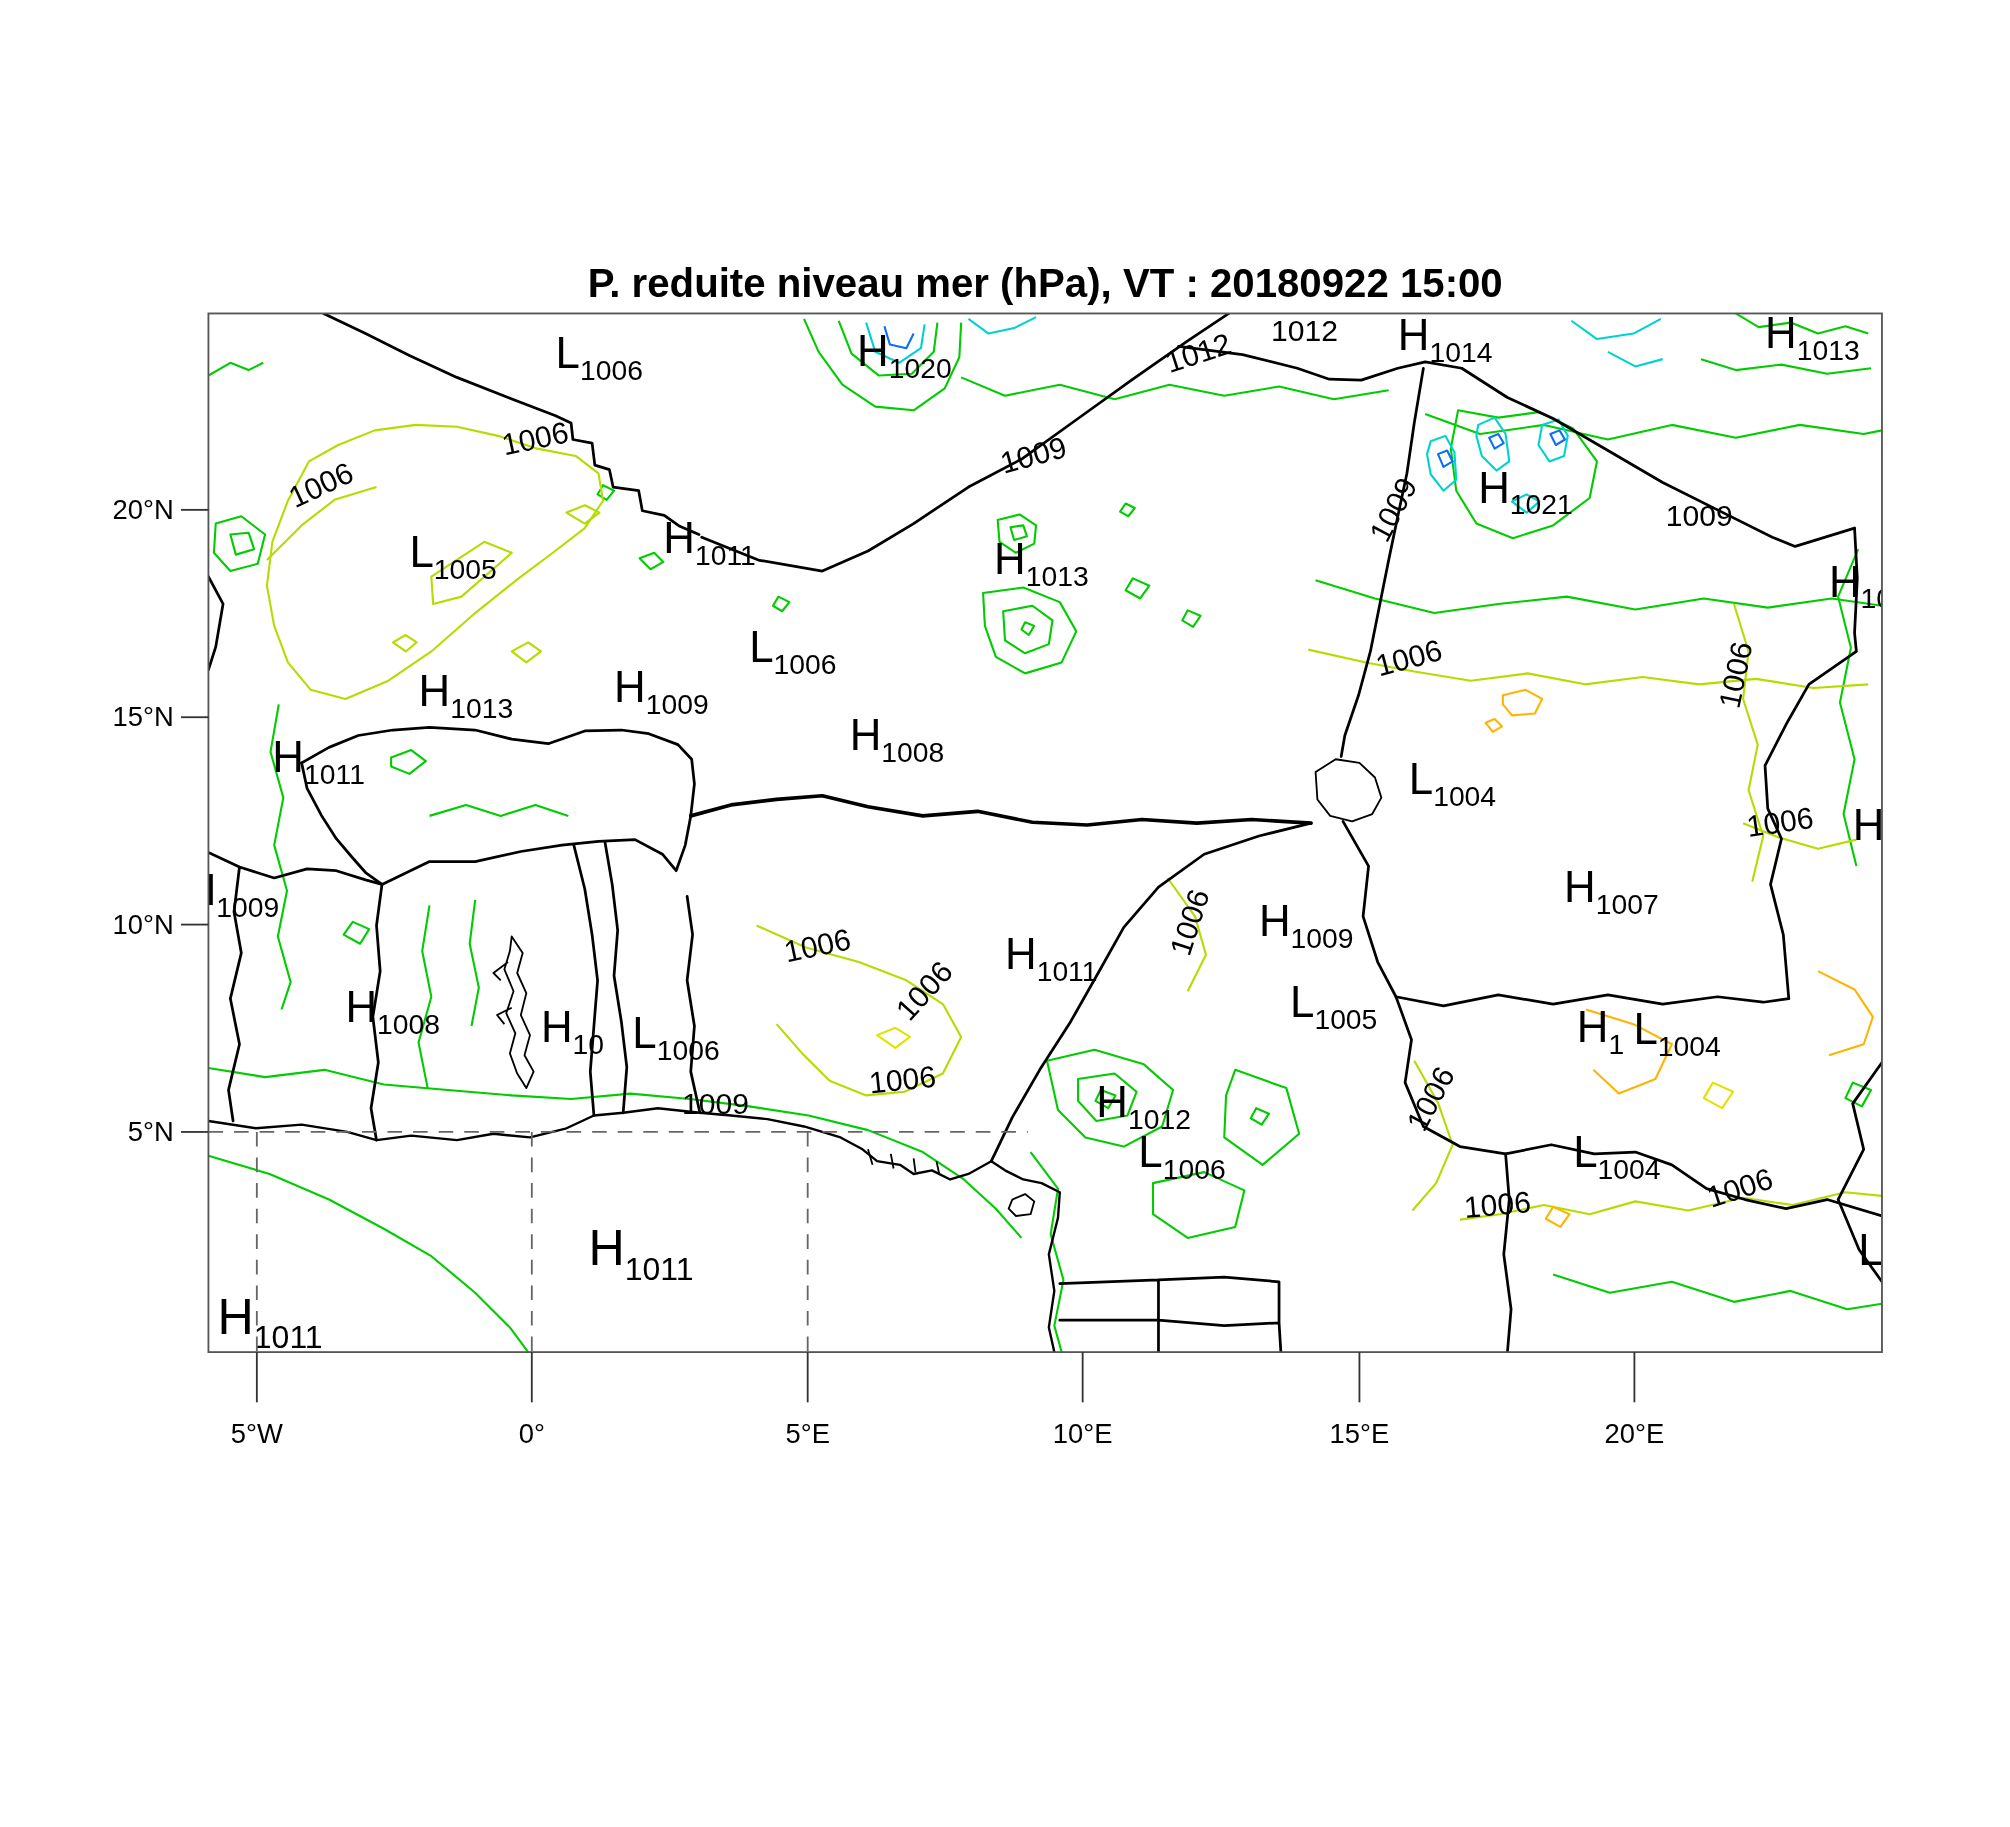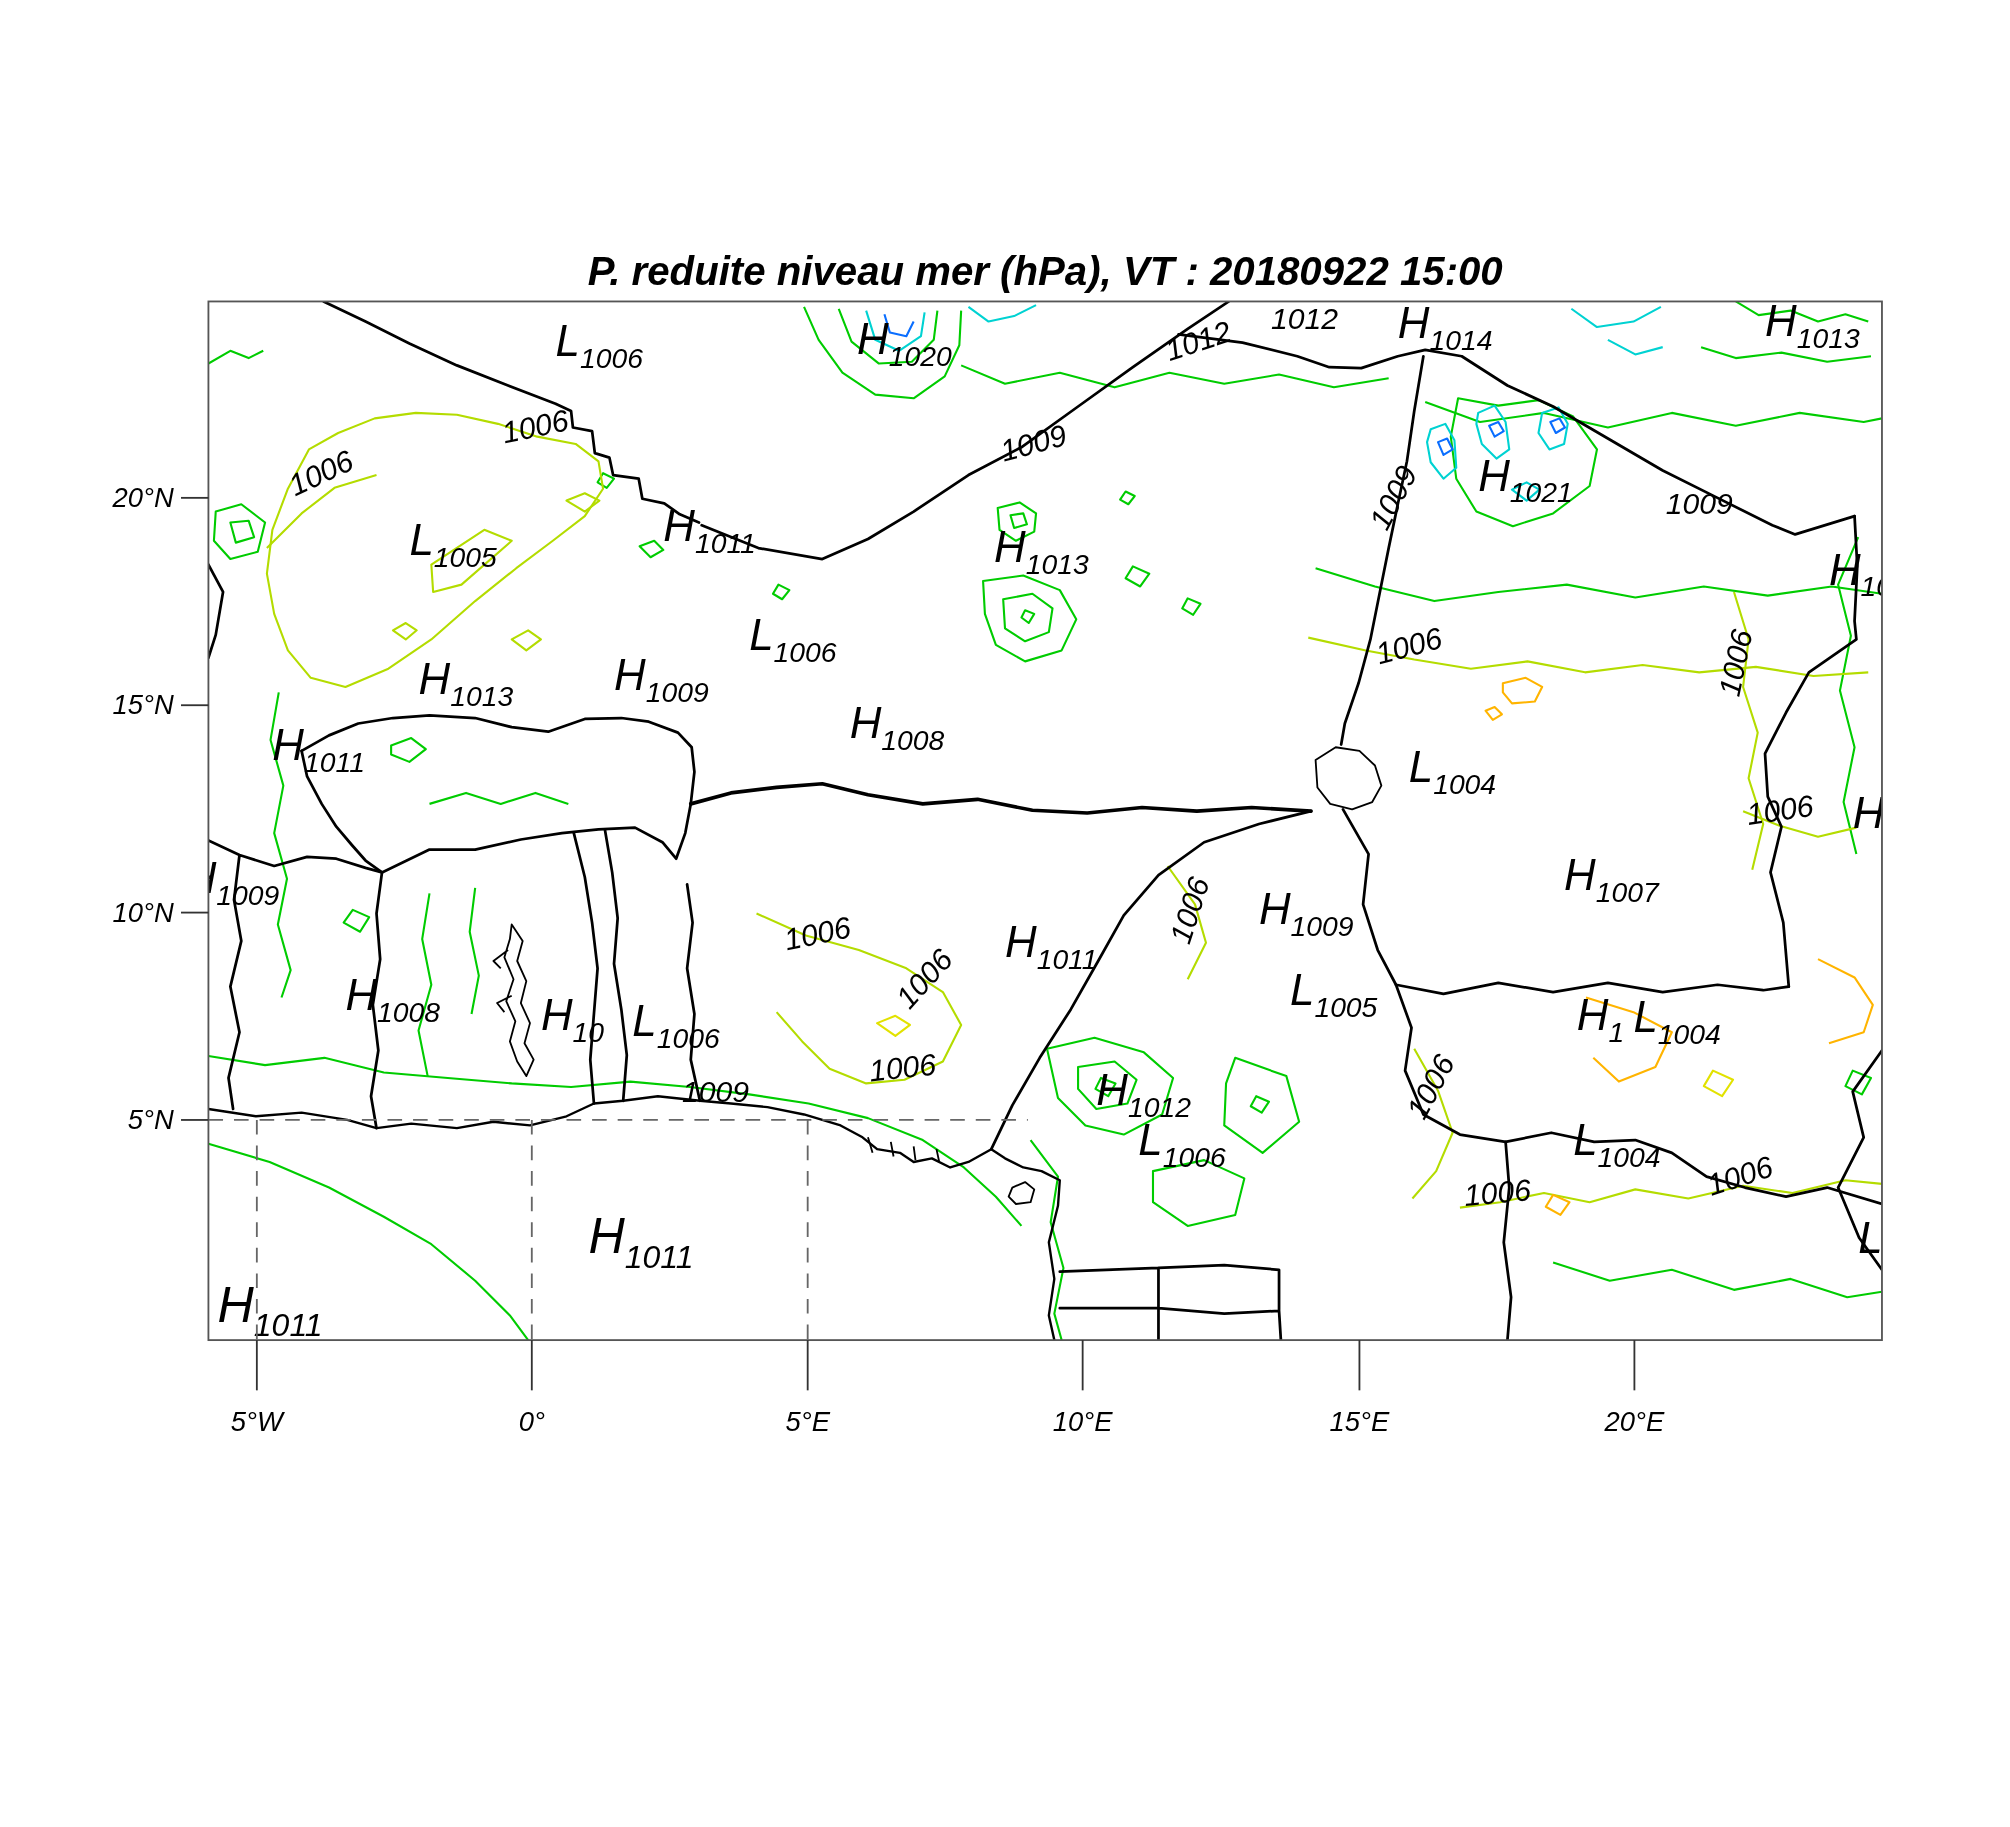--- a/index.html
+++ b/index.html
@@ -1,17 +1,17 @@
 <!DOCTYPE html>
 <html style="font-size:14.6px"><head>
 <meta charset="utf-8">
 <style>
   html,body{margin:0;padding:0;background:#fff;}
   body{width:2010px;height:1827px;font-family:"Liberation Sans",sans-serif;position:relative;}
-  #stage{position:absolute;left:0;top:0;width:2010px;height:1410px;font-style:italic;}
+  #stage{position:absolute;left:0;top:12px;width:2010px;height:1410px;}
   svg{display:block;}
   .frame{fill:none;stroke:#555;stroke-width:2;}
   .tick{stroke:#333;stroke-width:2;}
   .grid-dash{stroke:#666;stroke-width:2;stroke-dasharray:16 12;fill:none;}
   .border{fill:none;stroke:#000;stroke-width:3;stroke-linejoin:round;stroke-linecap:round;}
   .border-thick{fill:none;stroke:#000;stroke-width:4;stroke-linejoin:round;stroke-linecap:round;}
   .coast{fill:none;stroke:#000;stroke-width:2.6;stroke-linejoin:round;stroke-linecap:round;}
   .lake{fill:none;stroke:#000;stroke-width:2;stroke-linejoin:round;}
   .cg{fill:none;stroke:#00cc00;stroke-width:2.3;stroke-linejoin:round;}   
   .cyg{fill:none;stroke:#b4dc00;stroke-width:2.3;stroke-linejoin:round;}  

